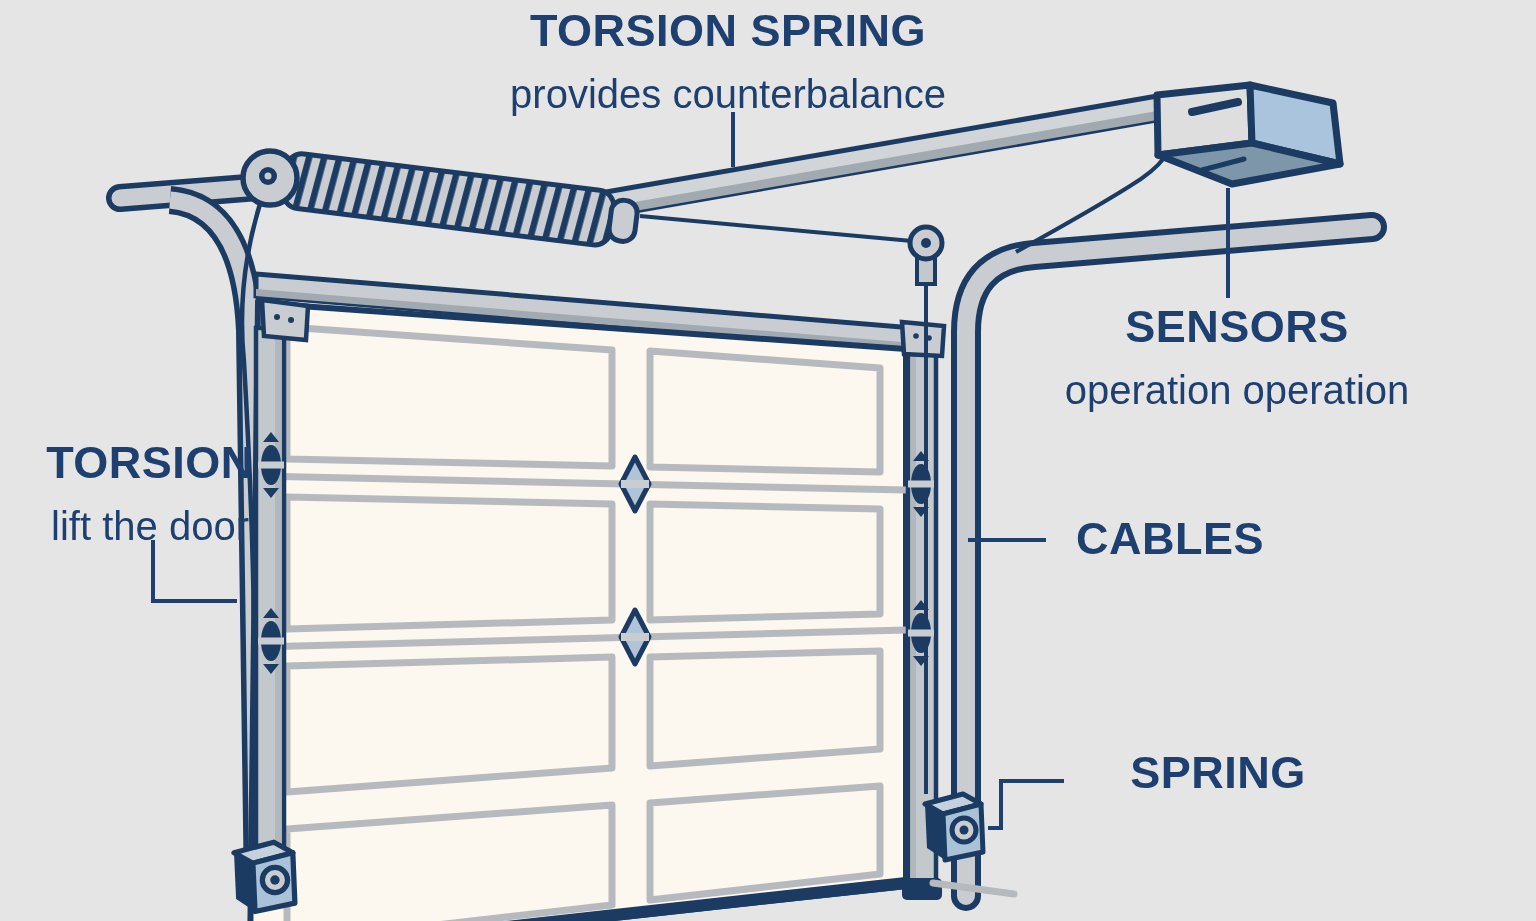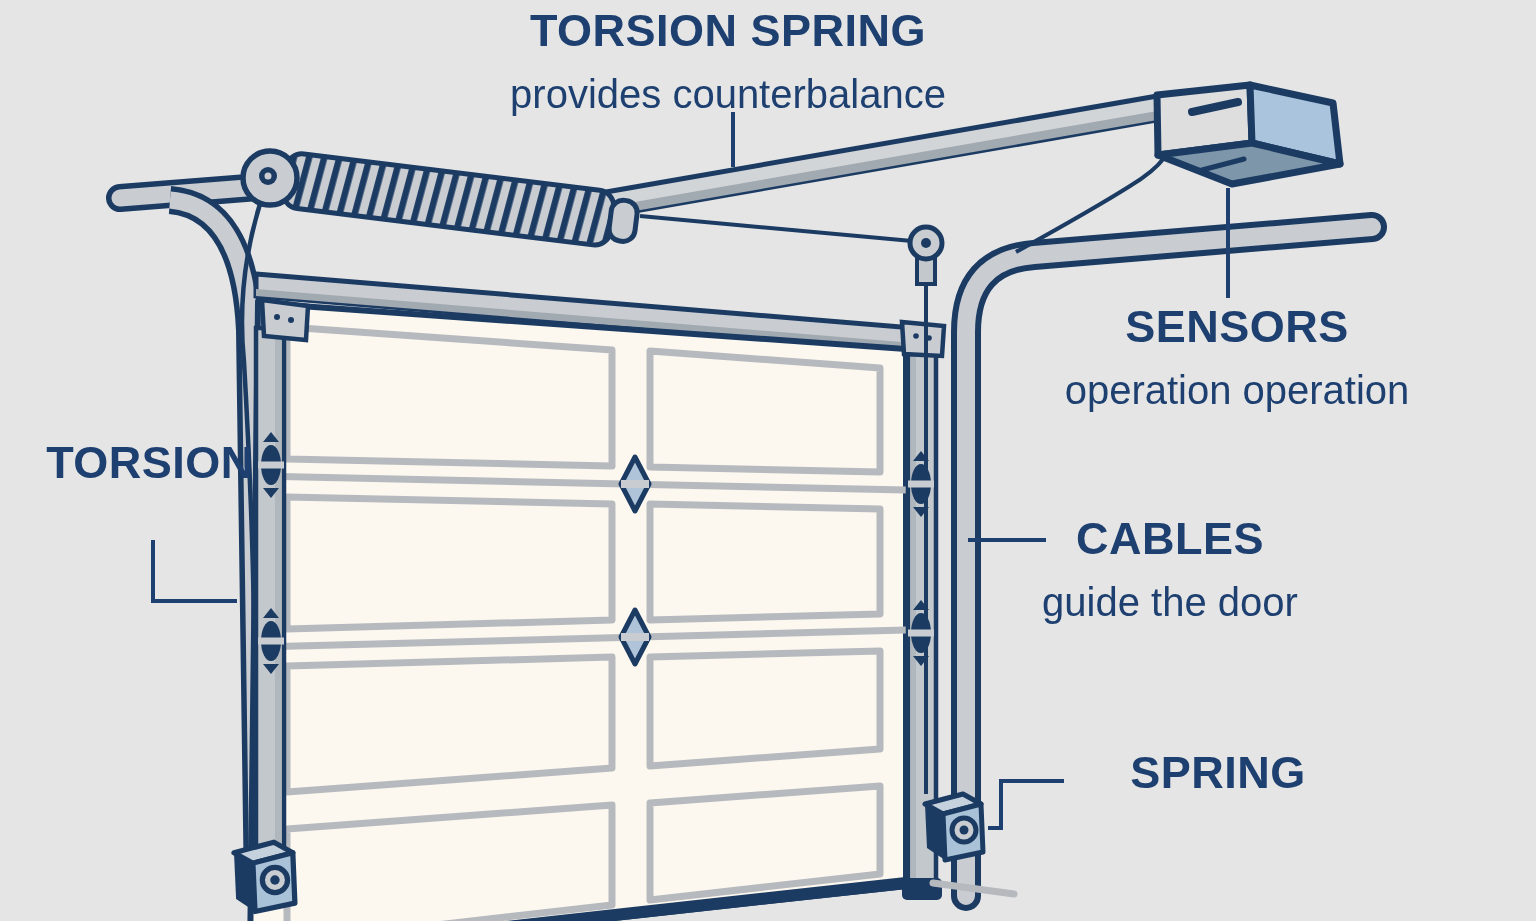--- a/index.html
+++ b/index.html
@@ -204,24 +204,24 @@
     <span class="s">provides counterbalance</span>
   </div>
 
   <div class="label" style="left:1237px;top:302px;">
     <span class="t">SENSORS</span>
     <span class="s">operation operation</span>
   </div>
 
   <div class="label" style="left:150px;top:438px;">
     <span class="t">TORSION</span>
+    <span class="s">lift the door</span>
   </div>
 
   <div class="label" style="left:1170px;top:514px;">
     <span class="t">CABLES</span>
-    <span class="s">guide the door</span>
   </div>
 
   <div class="label" style="left:1218px;top:748px;">
     <span class="t">SPRING</span>
   </div>
 
 </div>
 
 </body></html>

